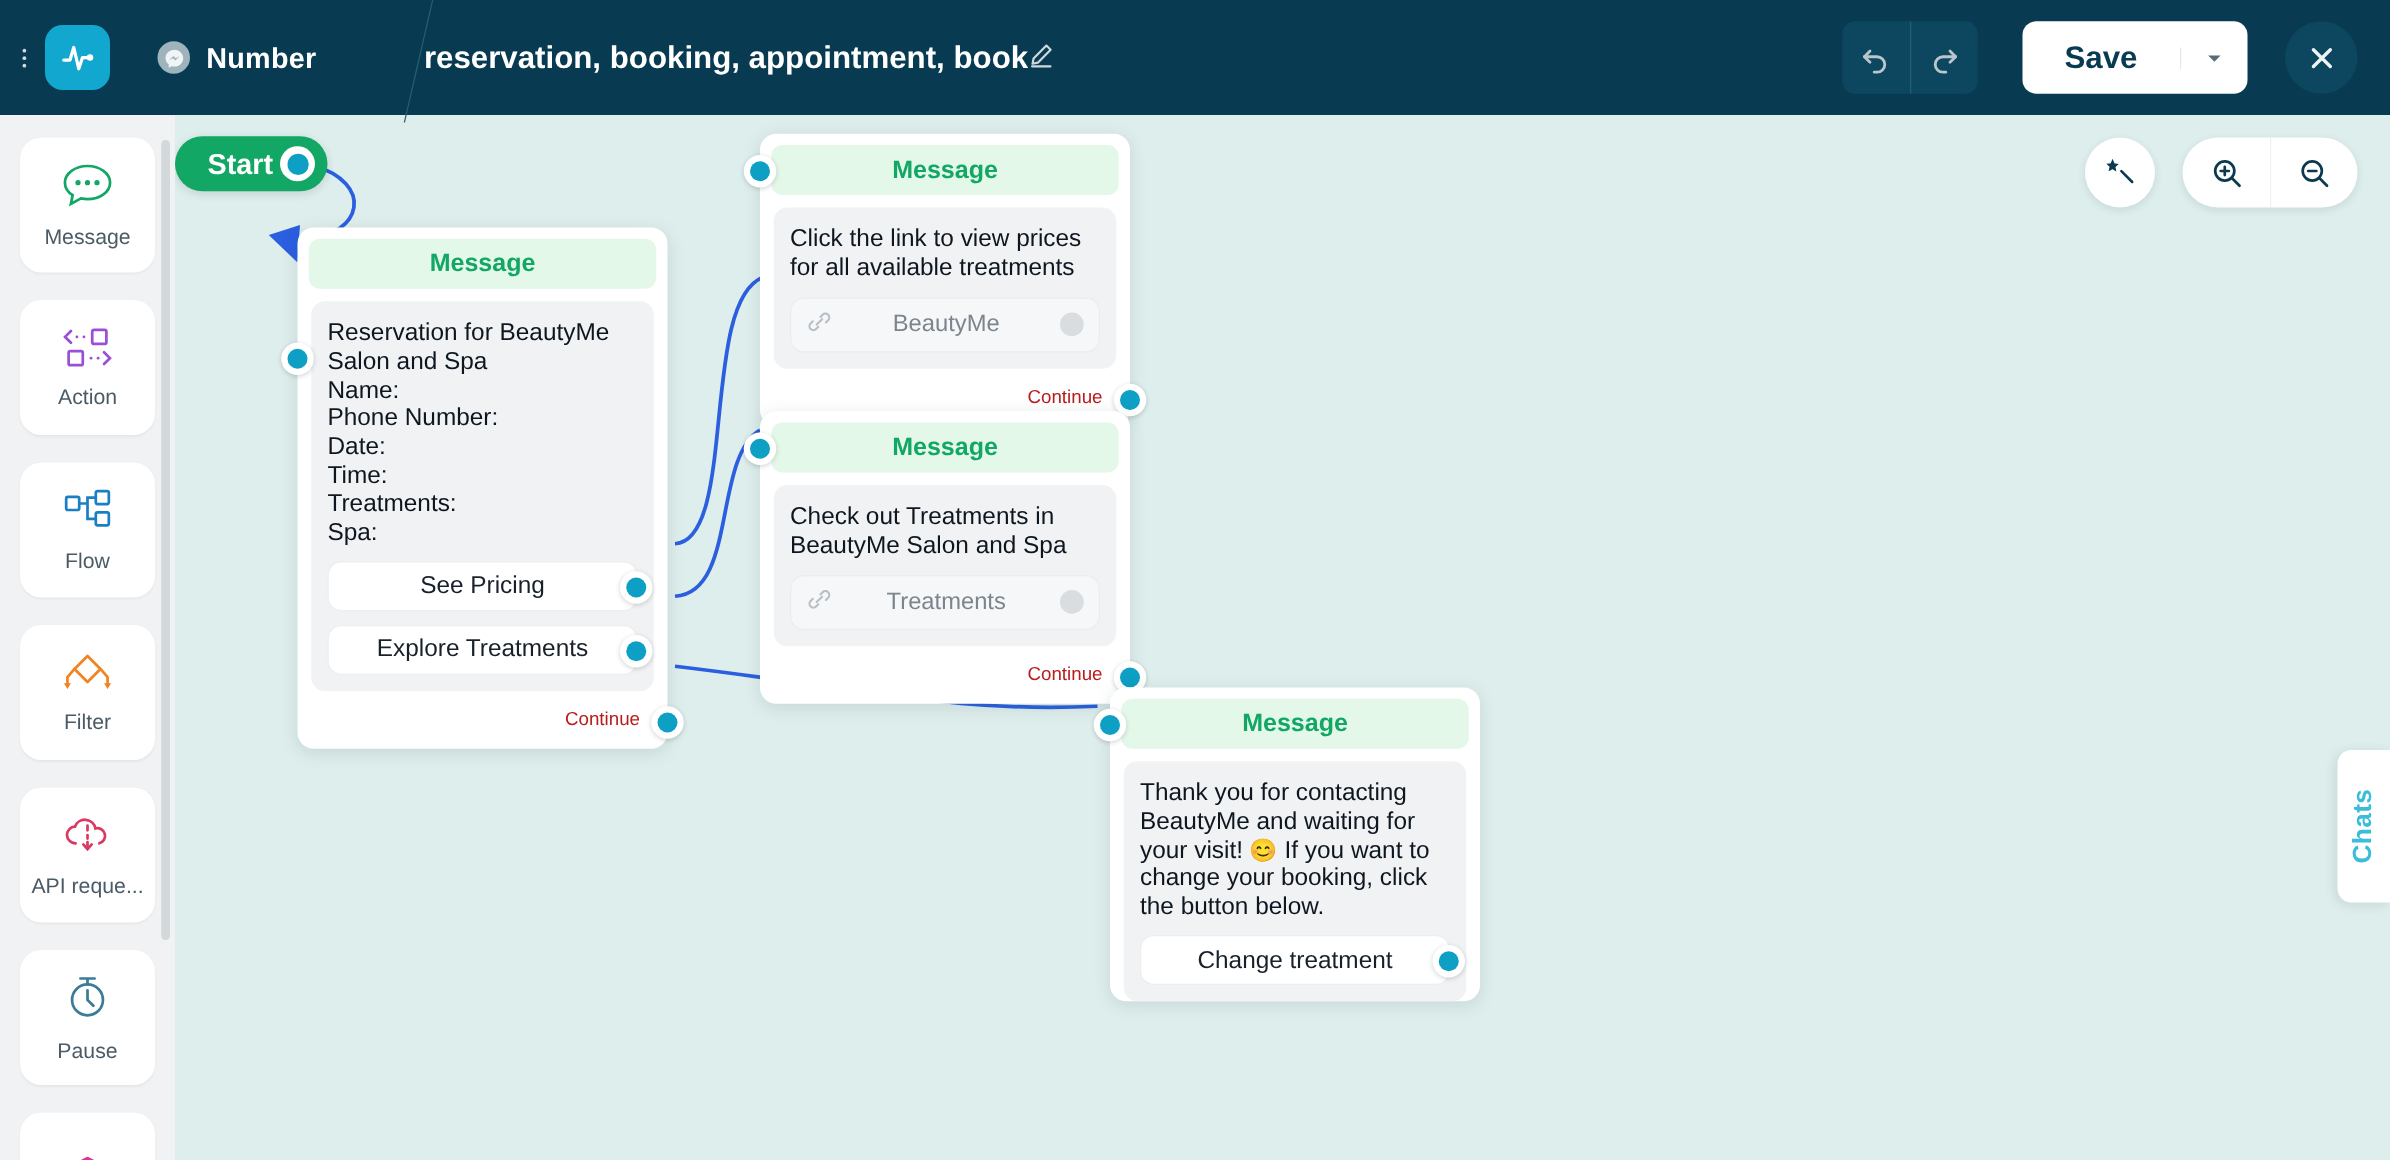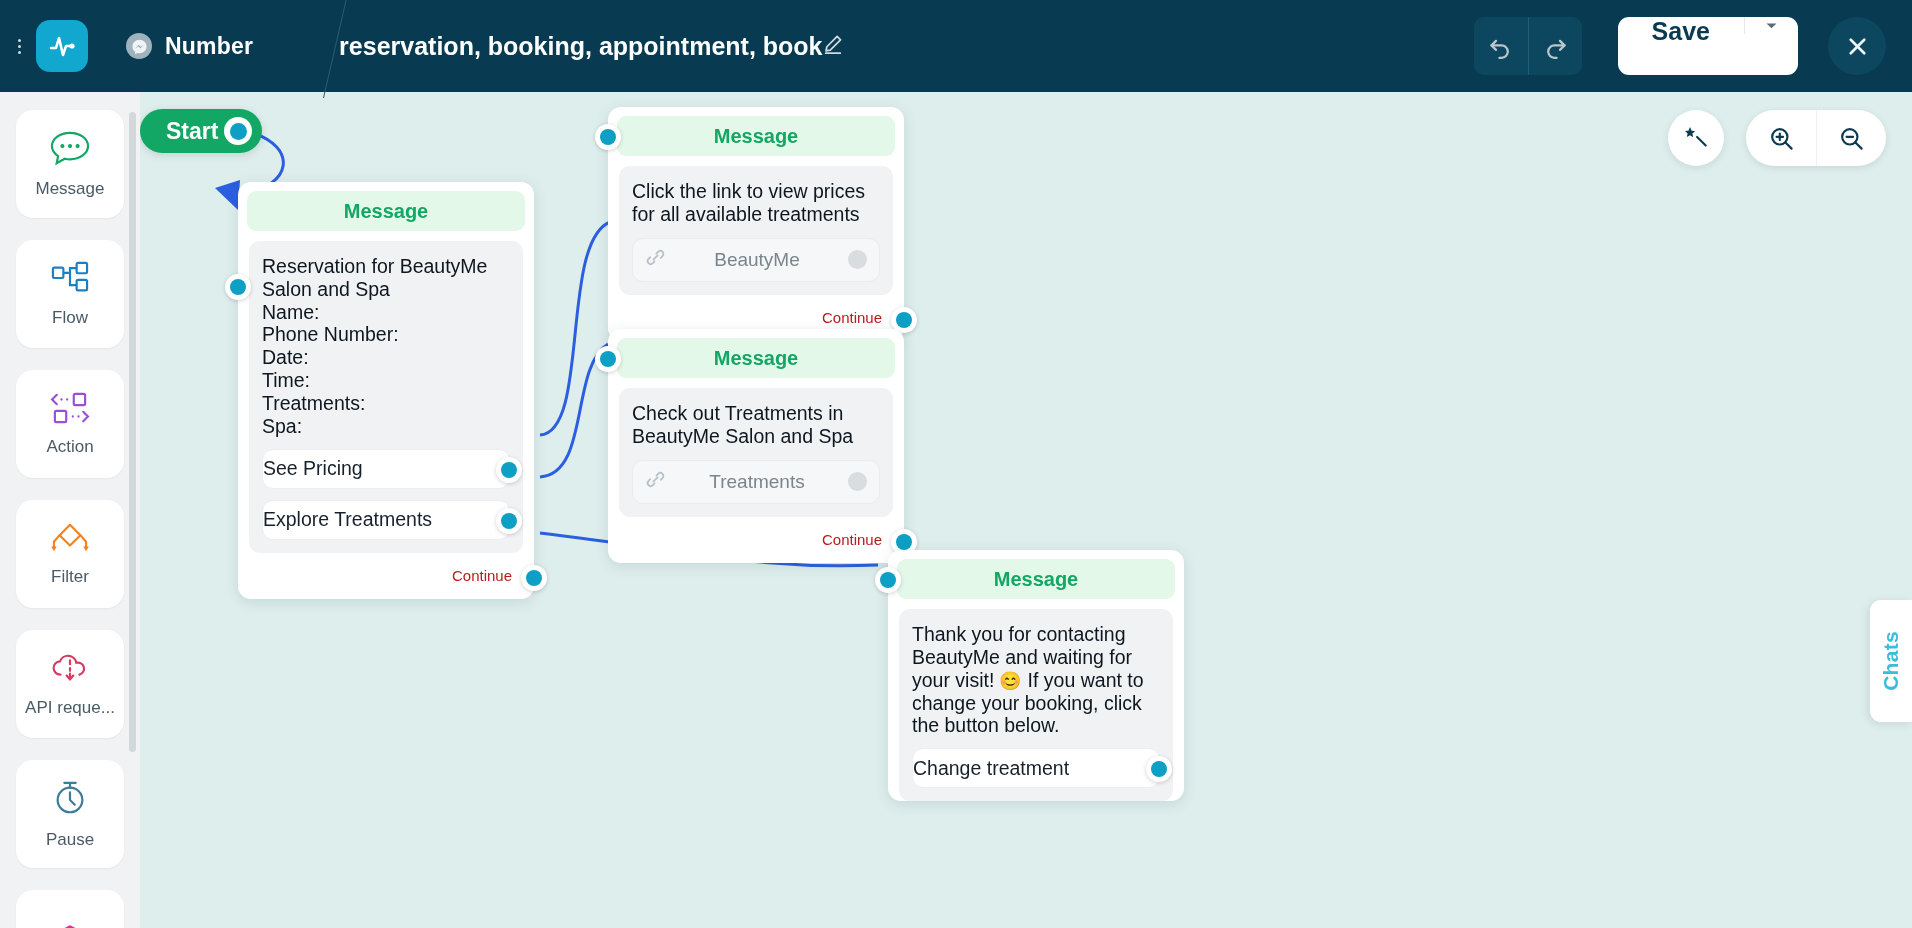--- a/index.html
+++ b/index.html
@@ -50,21 +50,21 @@
     margin-left: auto; display: flex; align-items: center; gap: 0; padding-right: 26px;
   }
   .undoredo { display: flex; background: #0c475f; border-radius: 10px; overflow: hidden; }
   .iconbtn {
     width: 54px; height: 58px; display: flex; align-items: center; justify-content: center;
     cursor: pointer; background: #0c475f;
   }
   .iconbtn + .iconbtn { border-left: 1.5px solid #1b5f79; }
   .savegrp {
     display: flex; background: #fff; border-radius: 11px; overflow: hidden;
-    margin-left: 36px; height: 58px; align-items: flex-start;
+    margin-left: 36px; height: 58px; align-items: center;
   }
   .savebtn {
     display: flex; align-items: center; justify-content: center;
     padding: 0 34px; font-size: 25px; font-weight: bold; color: #083b51; cursor: pointer;
   }
   .savecaret {
     width: 54px; display: flex; align-items: center; justify-content: center;
     border-left: 1.5px solid #e2e8ec; cursor: pointer;
   }
   .closebtn {
@@ -114,21 +114,21 @@
   .linkrow {
     margin-top: 12px; background: #f6f7f8; border: 1px solid #eaecee; border-radius: 11px;
     height: 44px; display: flex; align-items: center; padding: 0 12px; cursor: pointer;
   }
   .linkrow .lt { flex: 1; text-align: center; font-size: 19px; color: #7b858d; }
   .dot-grey {
     width: 19px; height: 19px; border-radius: 50%; background: #d9dde0; flex: none;
   }
   .qbtn {
     margin-top: 11px; background: #ffffff; border: 1px solid #eceef0; border-radius: 11px;
-    height: 40px; display: flex; align-items: center; justify-content: flex-start;
+    height: 40px; display: flex; align-items: center; justify-content: center;
     font-size: 19.5px; color: #18212b; position: relative; cursor: pointer;
   }
   .continue {
     display: flex; align-items: center; justify-content: flex-end;
     padding: 14px 22px 15px 0; position: relative;
   }
   .continue .ct { font-size: 15px; color: #b91c1c; }
 
   
   .port {
@@ -263,48 +263,48 @@
     <div class="pal-item">
       <span>
         <svg width="42" height="38" viewBox="0 0 44 40" fill="none" stroke="#12a764" stroke-width="2.3">
           <path d="M22 4C11.5 4 3 10.3 3 18c0 4.2 2.5 8 6.5 10.5L8 36l8.5-4.7c1.8.4 3.6.6 5.5.6 10.5 0 19-6.2 19-13.9S32.5 4 22 4z"></path>
           <circle cx="14" cy="18" r="2.2" fill="#12a764" stroke="none"></circle>
           <circle cx="22" cy="18" r="2.2" fill="#12a764" stroke="none"></circle>
           <circle cx="30" cy="18" r="2.2" fill="#12a764" stroke="none"></circle>
         </svg>
       </span>
       <span class="lbl">Message</span>
-    </div>
-
-    <div class="pal-item">
-      <span>
-        <svg width="42" height="36" viewBox="0 0 44 38" fill="none" stroke="#1b7fc4" stroke-width="2.3">
-          <rect x="4" y="8" width="11" height="11" rx="1.5"></rect>
-          <rect x="29" y="3" width="11" height="11" rx="1.5"></rect>
-          <rect x="29" y="21" width="11" height="11" rx="1.5"></rect>
-          <path d="M15 13.5h7v-5h7M22 13.5v13h7"></path>
-        </svg>
-      </span>
-      <span class="lbl">Flow</span>
     </div>
 
     <div class="pal-item">
       <span>
         <svg width="42" height="34" viewBox="0 0 44 36" fill="none" stroke="#9b4fd8" stroke-width="2.3" stroke-linecap="round">
           <path d="M8 4L3 9l5 5"></path>
           <circle cx="13" cy="9" r="1.2" fill="#9b4fd8" stroke="none"></circle>
           <circle cx="19" cy="9" r="1.2" fill="#9b4fd8" stroke="none"></circle>
           <rect x="26" y="3" width="12" height="12" rx="1.5"></rect>
           <rect x="6" y="21" width="12" height="12" rx="1.5"></rect>
           <circle cx="25" cy="27" r="1.2" fill="#9b4fd8" stroke="none"></circle>
           <circle cx="31" cy="27" r="1.2" fill="#9b4fd8" stroke="none"></circle>
           <path d="M36 22l5 5-5 5"></path>
         </svg>
       </span>
       <span class="lbl">Action</span>
+    </div>
+
+    <div class="pal-item">
+      <span>
+        <svg width="42" height="36" viewBox="0 0 44 38" fill="none" stroke="#1b7fc4" stroke-width="2.3">
+          <rect x="4" y="8" width="11" height="11" rx="1.5"></rect>
+          <rect x="29" y="3" width="11" height="11" rx="1.5"></rect>
+          <rect x="29" y="21" width="11" height="11" rx="1.5"></rect>
+          <path d="M15 13.5h7v-5h7M22 13.5v13h7"></path>
+        </svg>
+      </span>
+      <span class="lbl">Flow</span>
     </div>
 
     <div class="pal-item">
       <span>
         <svg width="44" height="34" viewBox="0 0 46 36" fill="none" stroke="#f58220" stroke-width="2.3" stroke-linejoin="round">
           <path d="M23 4l11 11-11 11L12 15z"></path>
           <path d="M12 15L6 22v7M34 15l6 7v7"></path>
           <path d="M3 27l3 5 3-5zM37 27l3 5 3-5z" fill="#f58220" stroke="none"></path>
         </svg>
       </span>

